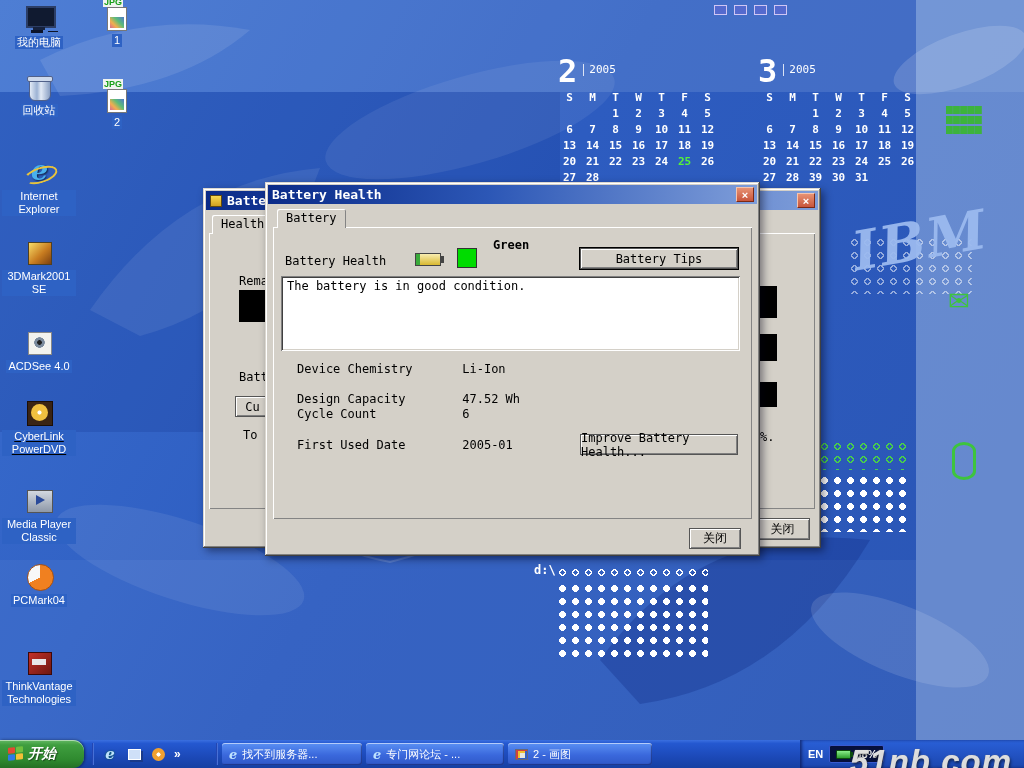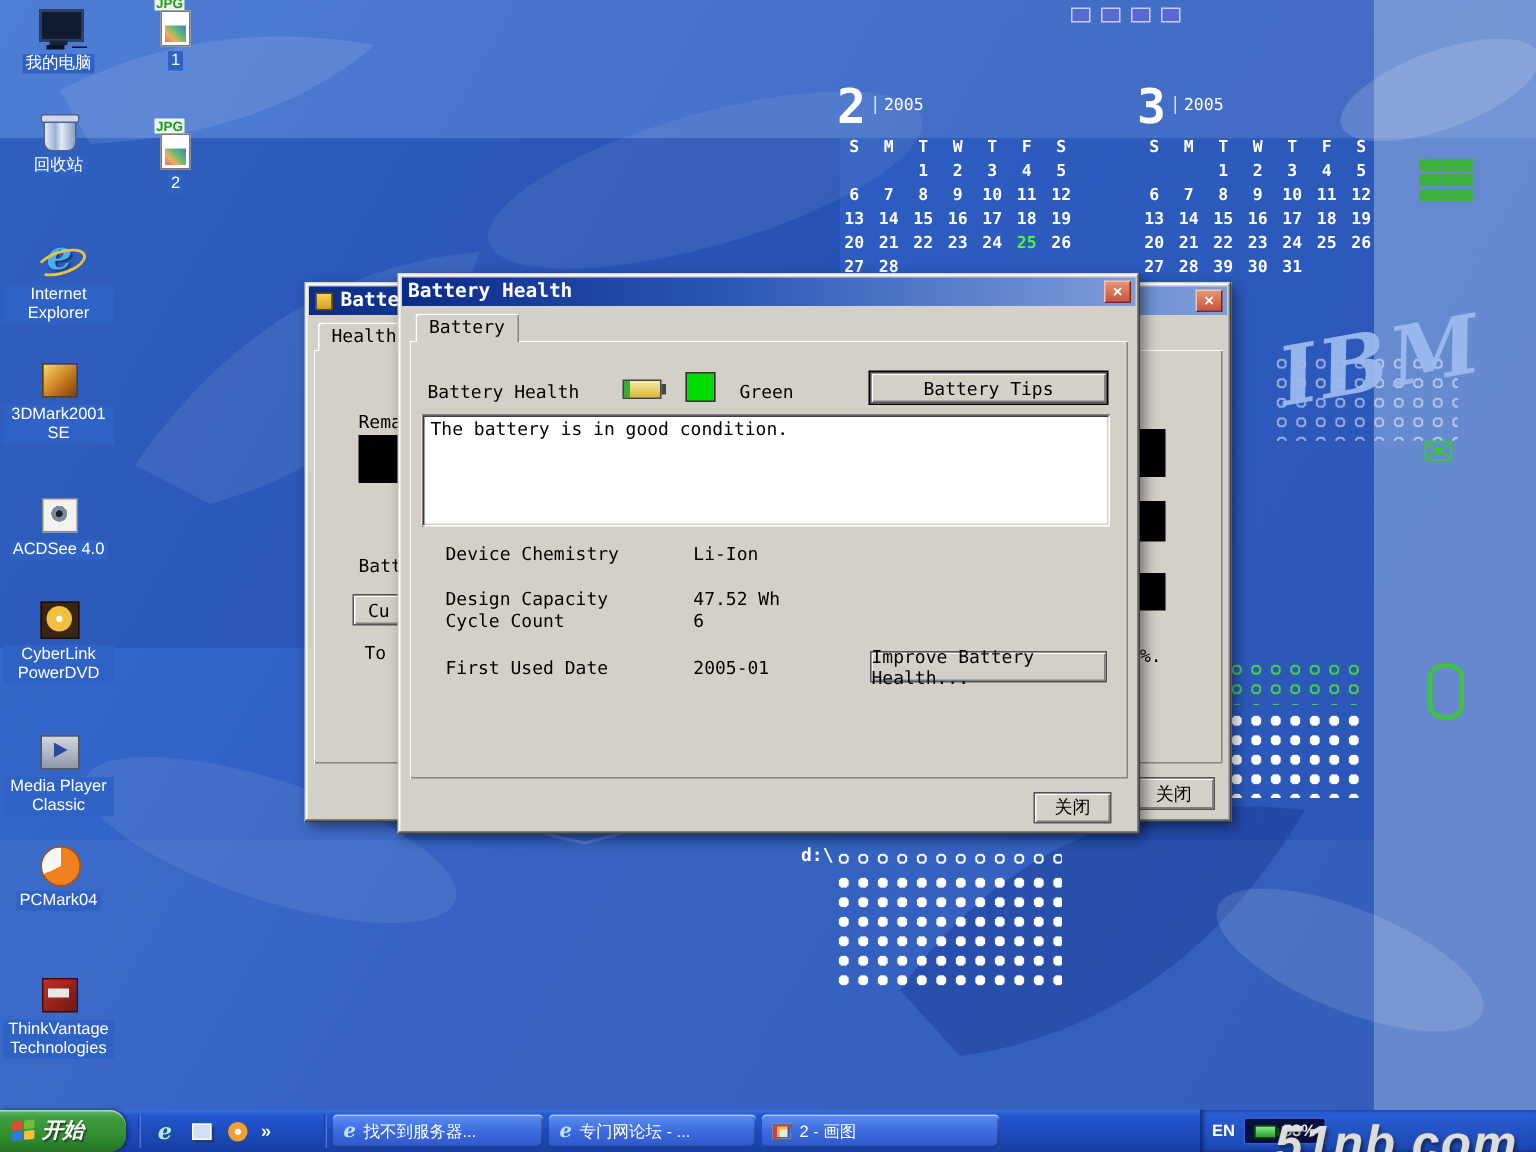--- a/index.html
+++ b/index.html
@@ -331,21 +331,21 @@
   <span class="di-label">Internet Explorer</span>
 </div>
 <div class="desktop-icon" style="left:2px; top:238px;">
   <div class="ic ic-3dmark"></div>
   <span class="di-label">3DMark2001 SE</span>
 </div>
 <div class="desktop-icon" style="left:2px; top:328px;">
   <div class="ic ic-acdsee"></div>
   <span class="di-label">ACDSee 4.0</span>
 </div>
-<div class="desktop-icon" style="left:2px; top:398px;">
+<div class="desktop-icon" style="left:2px; top:398px;text-decoration:underline;">
   <div class="ic ic-powerdvd"></div>
   <span class="di-label">CyberLink PowerDVD</span>
 </div>
 <div class="desktop-icon" style="left:2px; top:486px;">
   <div class="ic ic-mpc"></div>
   <span class="di-label">Media Player Classic</span>
 </div>
 <div class="desktop-icon" style="left:2px; top:562px;">
   <div class="ic ic-pcmark"></div>
   <span class="di-label">PCMark04</span>
@@ -385,21 +385,21 @@
     <span class="title-text">Battery Health</span>
   </div>
   <div class="close-btn" style="top:5px; right:6px;">×</div>
 
   <div class="tab" style="left:12px; top:27px;">Battery</div>
   <div class="tabpanel" style="left:8px; top:45px; width:479px; height:292px;"></div>
 
   <span class="lbl" style="left:20px; top:72px;">Battery Health</span>
   <div class="batt-yellow" style="left:150px; top:71px;"></div>
   <div class="swatch" style="left:192px; top:66px;"></div>
-  <span class="lbl" style="left:228px; top:72px;">Green</span>
+  <span class="lbl" style="left:228px; top:56px;font-weight:bold;">Green</span>
   <div class="btn3d default" style="position:absolute; left:315px; top:66px; width:158px; height:21px;">Battery Tips</div>
 
   <div class="sunken" style="position:absolute; left:16px; top:94px; width:459px; height:75px; padding:3px 6px; white-space:pre-wrap;">The battery is in good condition.</div>
 
   <div class="fd-row" style="top:180px;">
     <span class="lab">Device Chemistry</span>
     <span class="val">Li-Ion</span>
   </div>
   <div class="fd-row" style="top:210px;">
     <span class="lab">Design Capacity</span>
@@ -444,21 +444,21 @@
   <div class="ql-sep" style="left:216px;"></div>
 
   <div class="task-btn" style="left:222px; width:140px;">
     <span class="ti-e">e</span>
     <span class="t-label">找不到服务器...</span>
   </div>
   <div class="task-btn" style="left:366px; width:138px;">
     <span class="ti-e">e</span>
     <span class="t-label">专门网论坛 - ...</span>
   </div>
-  <div class="task-btn" style="left:508px; width:158px;">
+  <div class="task-btn" style="left:508px; width:144px;">
     <span class="ti-paint"></span>
     <span class="t-label">2 - 画图</span>
   </div>
 
   <div class="tray">
     <span class="tray-lang">EN</span>
     <span class="tray-batt-box">
       <span class="batt"></span>
       <span class="pct">58%</span>
     </span>

